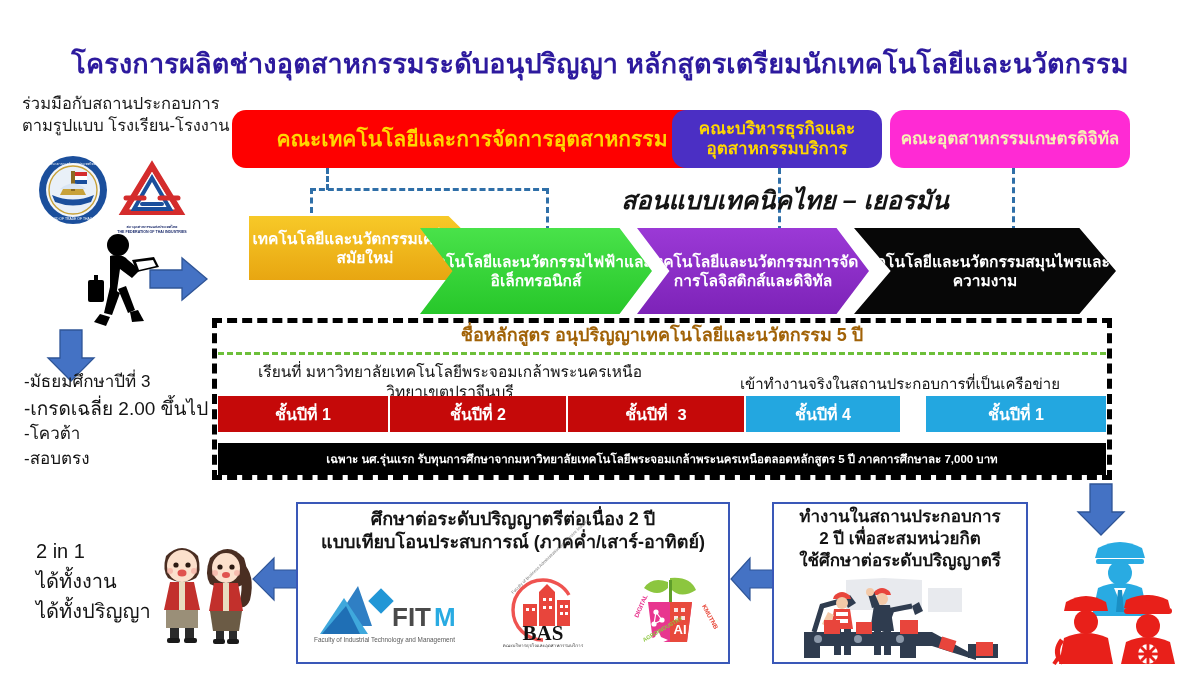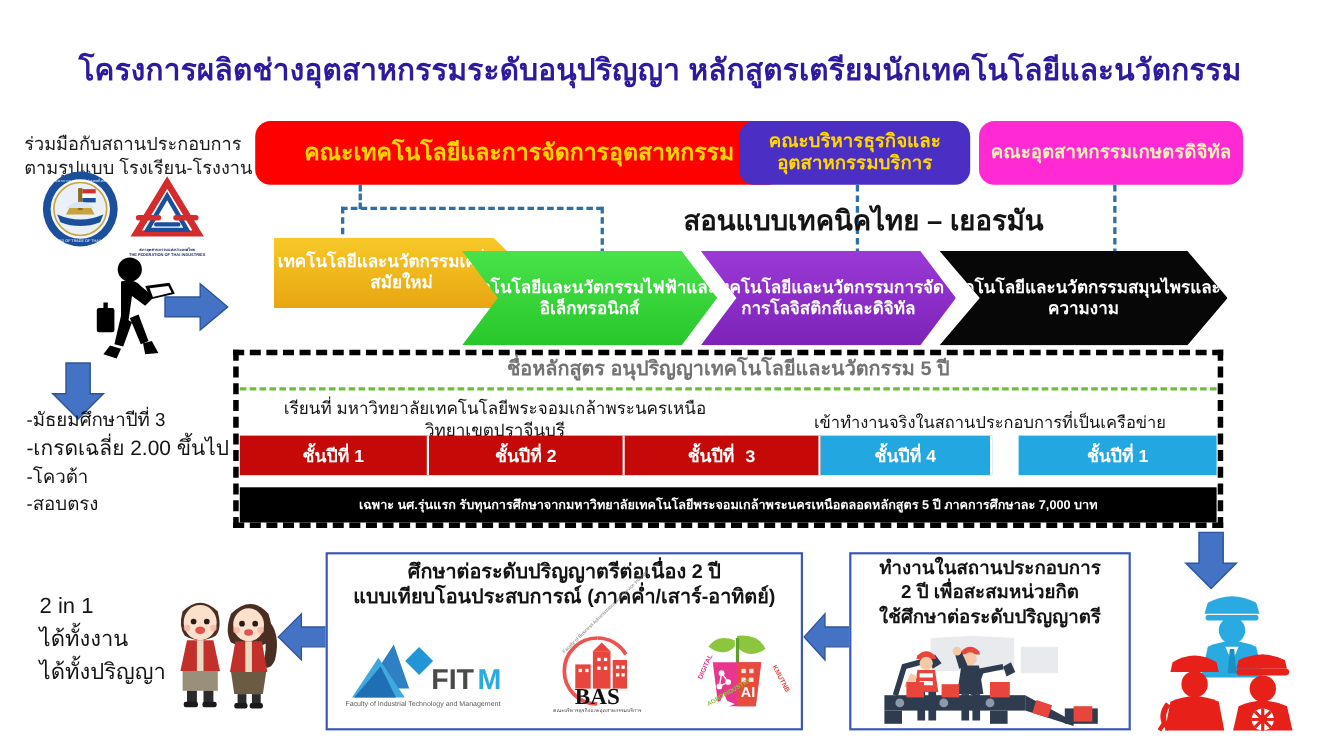--- a/index.html
+++ b/index.html
@@ -12,21 +12,21 @@
 
   
   #title{
     left:0;top:42px;width:1200px;text-align:center;
     font-size:27px;font-weight:bold;color:#2d1a9e;
     letter-spacing:.2px;white-space:nowrap;
   }
 
   
   #coop-text{
-    left:22px;top:120px;width:215px;
+    left:22px;top:92px;width:215px;
     font-size:16.5px;line-height:1.35;color:#1a1a1a;font-weight:500;
   }
 
   
   #logo-bot{left:38px;top:155px;width:70px;height:70px;}
   #logo-fti{left:112px;top:160px;width:80px;height:72px;}
   .logo-cap{
     position:absolute;left:0;bottom:-2px;width:100%;text-align:center;
     font-size:3.6px;color:#1b2b6b;font-weight:bold;line-height:1.25;
   }
@@ -41,42 +41,42 @@
   #fac-2{left:672px;top:110px;width:210px;height:58px;background:#4b2fc4;font-size:17px;}
   #fac-3{left:890px;top:110px;width:240px;height:58px;background:#ff2ad4;font-size:17px;color:#f7f1b5;}
 
   
   .vdash{border-left:3px dashed #2f6fa8;}
   .hdash{border-top:3px dashed #2f6fa8;}
 
   
   #teach-mode{
     left:570px;top:180px;width:430px;text-align:center;
-    font-size:25px;font-weight:bold;color:#141414;white-space:nowrap;
+    font-size:25px;font-weight:bold;color:#141414;white-space:nowrap;font-style:italic;
   }
 
   
   .chev{
     display:flex;align-items:center;justify-content:center;text-align:center;
     color:#ffffff;font-weight:bold;font-size:15.5px;line-height:1.25;
     box-sizing:border-box;
   }
   .chev.first{clip-path:polygon(0 0, 86% 0, 100% 50%, 86% 100%, 0 100%, 0 100%);}
   .chev.mid{clip-path:polygon(0 0, 86% 0, 100% 50%, 86% 100%, 0 100%, 14% 50%);}
   #chev-1{left:203px;top:216px;width:232px;height:64px;background:linear-gradient(180deg,#f7c928 0%,#e8a611 100%);color:#fff;margin-left:46px;}
   #chev-2{left:420px;top:228px;width:232px;height:86px;background:linear-gradient(180deg,#49e24a 0%,#27c72a 100%);}
   #chev-3{left:637px;top:228px;width:232px;height:86px;background:linear-gradient(180deg,#9b39d6 0%,#7d23b8 100%);}
   #chev-4{left:854px;top:228px;width:262px;height:86px;background:#070707;}
 
   
   #outer-box{left:212px;top:318px;width:900px;height:162px;border:5px dashed #000;box-sizing:border-box;}
 
   #course-name{
     left:212px;top:320px;width:900px;text-align:center;
-    font-size:18px;font-weight:bold;color:#737373;
+    font-size:18px;font-weight:bold;color:#a16207;
   }
   #green-dash{left:218px;top:352px;width:888px;border-top:3px dashed #6dbf3a;}
 
   #study-at{left:230px;top:362px;width:440px;text-align:center;font-size:15.5px;line-height:1.3;color:#141414;}
   #work-net{left:700px;top:372px;width:400px;text-align:center;font-size:15px;color:#141414;}
 
   
   .year{
     position:absolute;top:396px;height:36px;
     display:flex;align-items:center;justify-content:center;

